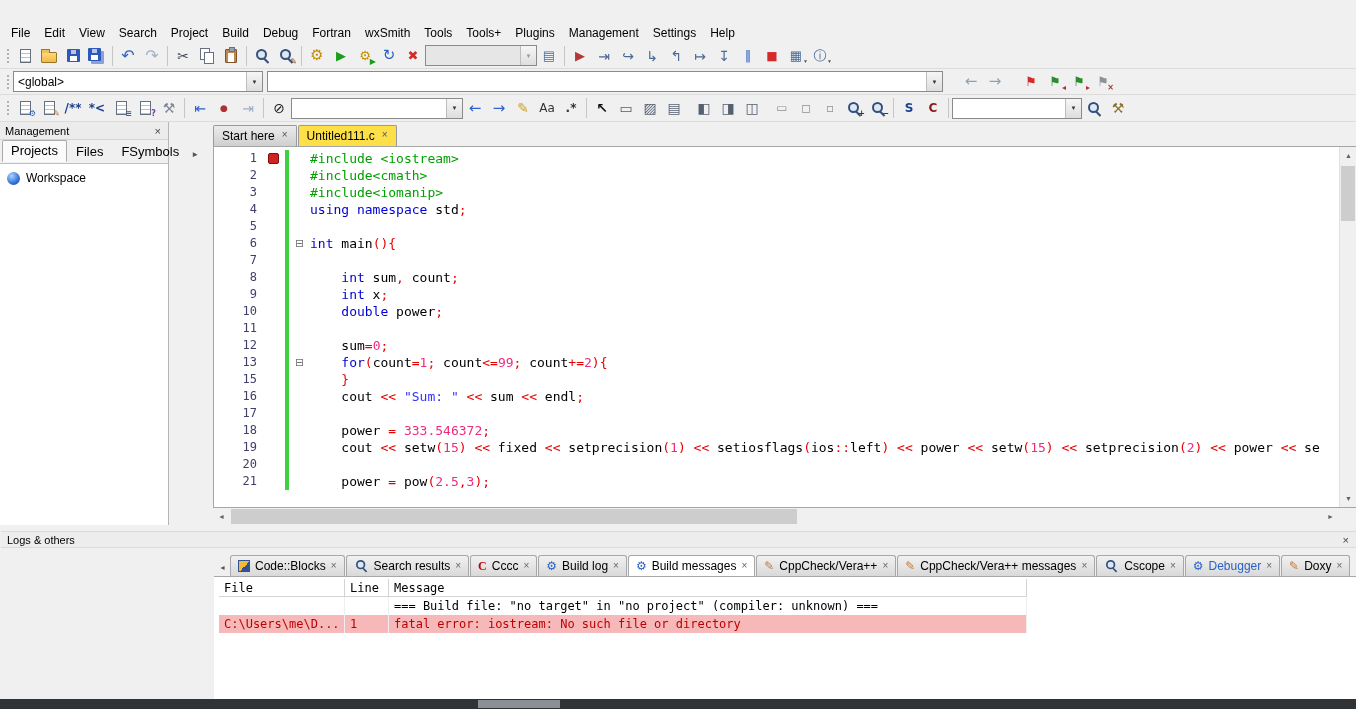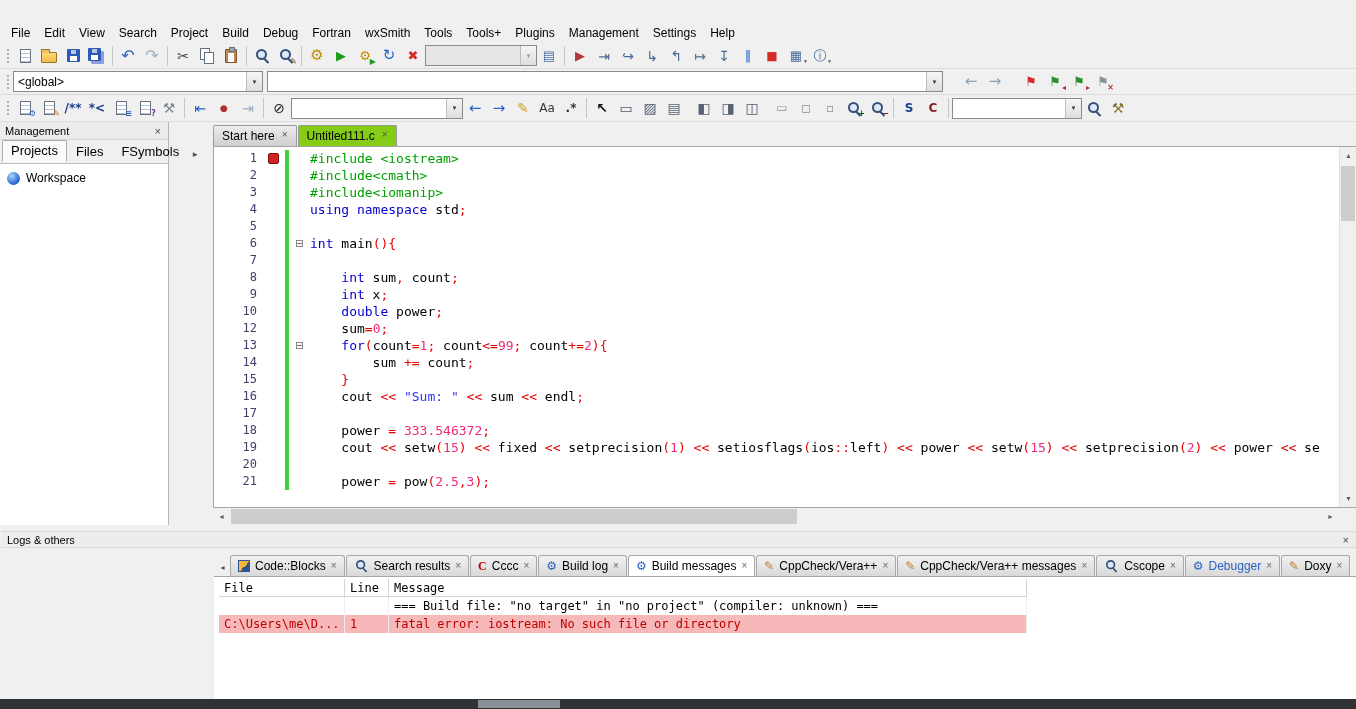--- a/index.html
+++ b/index.html
@@ -72,21 +72,21 @@
   .mtab.active{background:#fafafa;border:1px solid #aaa;border-bottom:1px solid #fafafa;border-radius:2px 2px 0 0}
   .mtab-more{font-size:8px;color:#555;padding:0 3px 3px}
   .mgmt-tree{position:absolute;left:0;right:0;top:41px;bottom:0;background:#fff;border-top:1px solid #c0c0c0}
   .tree-item{display:flex;align-items:center;gap:6px;padding:7px 0 0 7px;font-size:12px}
   .globe{width:13px;height:13px;border-radius:50%;background:radial-gradient(circle at 35% 30%,#aad4ff,#2a6ad4 65%,#17437f)}
 
   
   .editor-wrap{position:absolute;left:206px;top:122px;right:0;height:403px;background:#f0f0f0}
   .etabs{position:absolute;left:7px;top:2px;right:0;height:22px;display:flex;align-items:flex-end;overflow:hidden}
   .etab{display:flex;align-items:flex-start;gap:7px;padding:3px 8px 4px;font-size:12px;height:21px;background:linear-gradient(#ececec,#cfcfcf);border:1px solid #9a9a9a;border-bottom:none;border-radius:2px 2px 0 0;margin-right:1px}
-  .etab.active{background:#84cc16}
+  .etab.active{background:#fde047}
   .etab-close{font-size:10px;color:#555}
   .ebody{position:absolute;left:7px;top:24px;right:0;bottom:17px;background:#fff;border:1px solid #a6a6a6;border-right:none}
   .code-area{position:absolute;left:0;top:0;right:17px;bottom:0;overflow:hidden;padding-top:3px;background:#fff}
   .cl-row{display:flex;height:17px;line-height:17px;font-family:"DejaVu Sans Mono","Liberation Mono",monospace;font-size:13px;white-space:pre}
   .cl-num{width:51px;flex:none;text-align:right;padding-right:8px;color:var(--line_number);font-size:12px}
   .cl-bp{width:17px;flex:none;display:flex;align-items:center;justify-content:center}
   .bp-dot{width:11px;height:11px;background:var(--breakpoint);border:1px solid #7a1010;border-radius:2px}
   .cl-green{width:10px;flex:none;position:relative}
   .cl-green::before{content:"";position:absolute;left:3px;top:0;bottom:0;width:4px;background:var(--change_bar)}
   .cl-fold{width:15px;flex:none;display:flex;align-items:center;justify-content:center}
@@ -450,23 +450,23 @@
           <div class="cl-row"><span class="cl-num">1</span><span class="cl-bp"><span class="bp-dot"></span></span><span class="cl-green"></span><span class="cl-fold"></span><span class="cl-code"><span class="tok-pre">#include &lt;iostream&gt;</span></span></div>
           <div class="cl-row"><span class="cl-num">2</span><span class="cl-bp"></span><span class="cl-green"></span><span class="cl-fold"></span><span class="cl-code"><span class="tok-pre">#include&lt;cmath&gt;</span></span></div>
           <div class="cl-row"><span class="cl-num">3</span><span class="cl-bp"></span><span class="cl-green"></span><span class="cl-fold"></span><span class="cl-code"><span class="tok-pre">#include&lt;iomanip&gt;</span></span></div>
           <div class="cl-row"><span class="cl-num">4</span><span class="cl-bp"></span><span class="cl-green"></span><span class="cl-fold"></span><span class="cl-code"><span class="tok-kw">using</span><span class="tok-df"> </span><span class="tok-kw">namespace</span><span class="tok-df"> std</span><span class="tok-op">;</span></span></div>
           <div class="cl-row"><span class="cl-num">5</span><span class="cl-bp"></span><span class="cl-green"></span><span class="cl-fold"></span><span class="cl-code"></span></div>
           <div class="cl-row"><span class="cl-num">6</span><span class="cl-bp"></span><span class="cl-green"></span><span class="cl-fold"><span class="fold-box">⊟</span></span><span class="cl-code"><span class="tok-kw">int</span><span class="tok-df"> main</span><span class="tok-op">(){</span></span></div>
           <div class="cl-row"><span class="cl-num">7</span><span class="cl-bp"></span><span class="cl-green"></span><span class="cl-fold"></span><span class="cl-code"></span></div>
           <div class="cl-row"><span class="cl-num">8</span><span class="cl-bp"></span><span class="cl-green"></span><span class="cl-fold"></span><span class="cl-code"><span class="tok-df">    </span><span class="tok-kw">int</span><span class="tok-df"> sum</span><span class="tok-op">,</span><span class="tok-df"> count</span><span class="tok-op">;</span></span></div>
           <div class="cl-row"><span class="cl-num">9</span><span class="cl-bp"></span><span class="cl-green"></span><span class="cl-fold"></span><span class="cl-code"><span class="tok-df">    </span><span class="tok-kw">int</span><span class="tok-df"> x</span><span class="tok-op">;</span></span></div>
           <div class="cl-row"><span class="cl-num">10</span><span class="cl-bp"></span><span class="cl-green"></span><span class="cl-fold"></span><span class="cl-code"><span class="tok-df">    </span><span class="tok-kw">double</span><span class="tok-df"> power</span><span class="tok-op">;</span></span></div>
+          <div class="cl-row"><span class="cl-num">11</span><span class="cl-bp"></span><span class="cl-green"></span><span class="cl-fold"></span><span class="cl-code"></span></div>
           <div class="cl-row"><span class="cl-num">12</span><span class="cl-bp"></span><span class="cl-green"></span><span class="cl-fold"></span><span class="cl-code"><span class="tok-df">    sum</span><span class="tok-op">=</span><span class="tok-num">0</span><span class="tok-op">;</span></span></div>
           <div class="cl-row"><span class="cl-num">13</span><span class="cl-bp"></span><span class="cl-green"></span><span class="cl-fold"><span class="fold-box">⊟</span></span><span class="cl-code"><span class="tok-df">    </span><span class="tok-kw">for</span><span class="tok-op">(</span><span class="tok-df">count</span><span class="tok-op">=</span><span class="tok-num">1</span><span class="tok-op">;</span><span class="tok-df"> count</span><span class="tok-op">&lt;=</span><span class="tok-num">99</span><span class="tok-op">;</span><span class="tok-df"> count</span><span class="tok-op">+=</span><span class="tok-num">2</span><span class="tok-op">){</span></span></div>
-          <div class="cl-row"><span class="cl-num">14</span><span class="cl-bp"></span><span class="cl-green"></span><span class="cl-fold"></span><span class="cl-code"><span class="tok-df">        sum </span><span class="tok-op">+=</span><span class="tok-df"> count</span><span class="tok-op">;</span></span></div>
           <div class="cl-row"><span class="cl-num">15</span><span class="cl-bp"></span><span class="cl-green"></span><span class="cl-fold"></span><span class="cl-code"><span class="tok-df">    </span><span class="tok-op">}</span></span></div>
           <div class="cl-row"><span class="cl-num">16</span><span class="cl-bp"></span><span class="cl-green"></span><span class="cl-fold"></span><span class="cl-code"><span class="tok-df">    cout </span><span class="tok-op">&lt;&lt;</span><span class="tok-df"> </span><span class="tok-str">"Sum: "</span><span class="tok-df"> </span><span class="tok-op">&lt;&lt;</span><span class="tok-df"> sum </span><span class="tok-op">&lt;&lt;</span><span class="tok-df"> endl</span><span class="tok-op">;</span></span></div>
           <div class="cl-row"><span class="cl-num">17</span><span class="cl-bp"></span><span class="cl-green"></span><span class="cl-fold"></span><span class="cl-code"></span></div>
           <div class="cl-row"><span class="cl-num">18</span><span class="cl-bp"></span><span class="cl-green"></span><span class="cl-fold"></span><span class="cl-code"><span class="tok-df">    power </span><span class="tok-op">=</span><span class="tok-df"> </span><span class="tok-num">333.546372</span><span class="tok-op">;</span></span></div>
           <div class="cl-row"><span class="cl-num">19</span><span class="cl-bp"></span><span class="cl-green"></span><span class="cl-fold"></span><span class="cl-code"><span class="tok-df">    cout </span><span class="tok-op">&lt;&lt;</span><span class="tok-df"> setw</span><span class="tok-op">(</span><span class="tok-num">15</span><span class="tok-op">)</span><span class="tok-df"> </span><span class="tok-op">&lt;&lt;</span><span class="tok-df"> fixed </span><span class="tok-op">&lt;&lt;</span><span class="tok-df"> setprecision</span><span class="tok-op">(</span><span class="tok-num">1</span><span class="tok-op">)</span><span class="tok-df"> </span><span class="tok-op">&lt;&lt;</span><span class="tok-df"> setiosflags</span><span class="tok-op">(</span><span class="tok-df">ios</span><span class="tok-op">::</span><span class="tok-df">left</span><span class="tok-op">)</span><span class="tok-df"> </span><span class="tok-op">&lt;&lt;</span><span class="tok-df"> power </span><span class="tok-op">&lt;&lt;</span><span class="tok-df"> setw</span><span class="tok-op">(</span><span class="tok-num">15</span><span class="tok-op">)</span><span class="tok-df"> </span><span class="tok-op">&lt;&lt;</span><span class="tok-df"> setprecision</span><span class="tok-op">(</span><span class="tok-num">2</span><span class="tok-op">)</span><span class="tok-df"> </span><span class="tok-op">&lt;&lt;</span><span class="tok-df"> power </span><span class="tok-op">&lt;&lt;</span><span class="tok-df"> se</span></span></div>
           <div class="cl-row"><span class="cl-num">20</span><span class="cl-bp"></span><span class="cl-green"></span><span class="cl-fold"></span><span class="cl-code"></span></div>
           <div class="cl-row"><span class="cl-num">21</span><span class="cl-bp"></span><span class="cl-green"></span><span class="cl-fold"></span><span class="cl-code"><span class="tok-df">    power </span><span class="tok-op">=</span><span class="tok-df"> pow</span><span class="tok-op">(</span><span class="tok-num">2.5</span><span class="tok-op">,</span><span class="tok-num">3</span><span class="tok-op">);</span></span></div>
         </div>
       <div class="vscroll">
         <div class="sb-btn">

